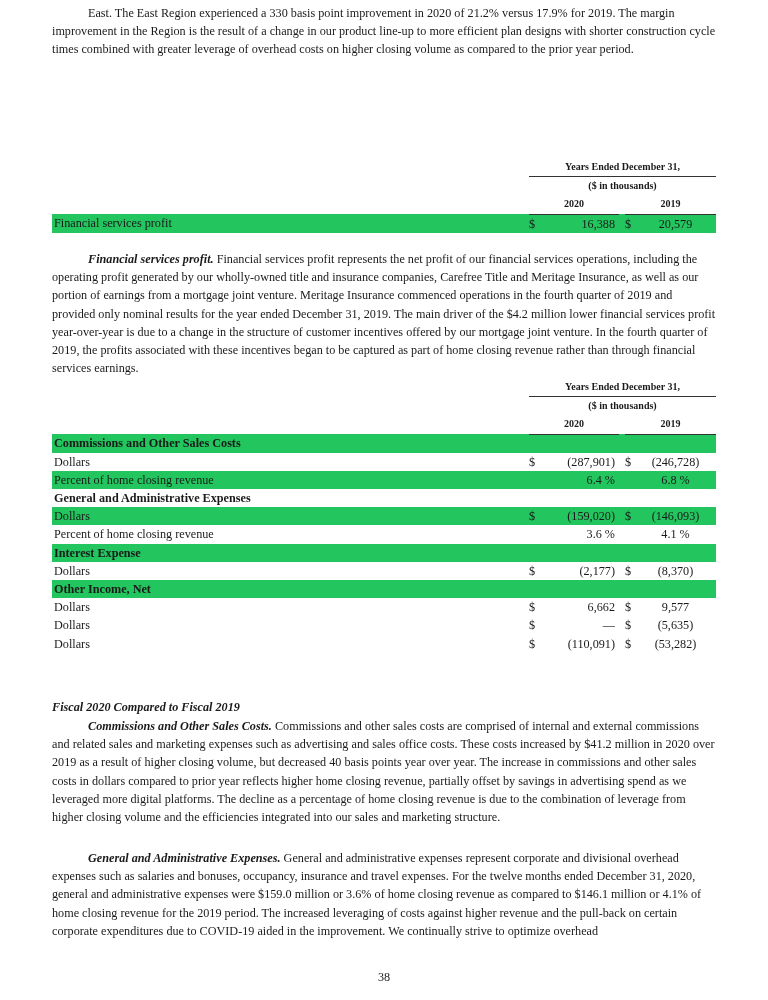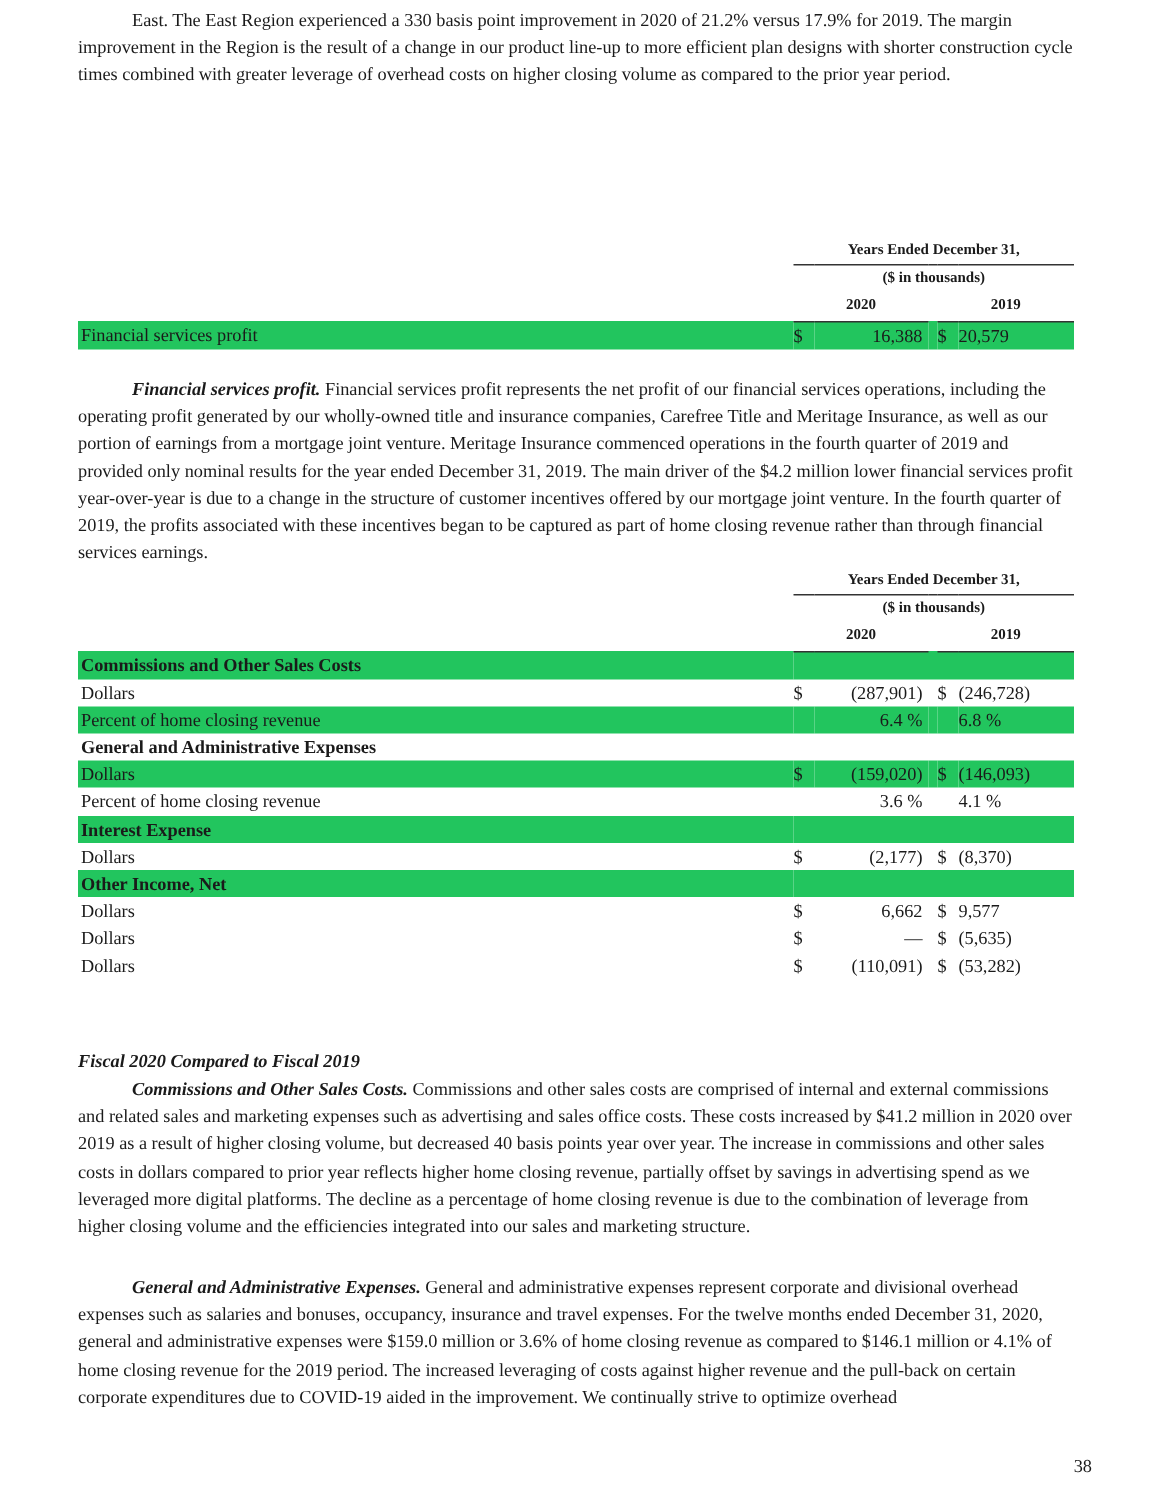--- a/index.html
+++ b/index.html
@@ -17,30 +17,30 @@
   .it { }
 
   table { border-collapse: collapse; width: 664px; font-size: 12.2px; }
   td { padding: 0; height: 18px; vertical-align: middle; white-space: nowrap; }
   .hdr td { font-size: 10px; font-weight: bold; text-align: center; height: 17px; }
   .shade td { background: #22c55e; }
   .c-label { width: 475px; padding-left: 2px; }
   .c-dol { width: 14px; text-align: left; }
   .c-val { width: 72px; text-align: right; padding-right: 4px; }
   .c-dol2 { width: 14px; text-align: left; }
-  .c-val2 { text-align: left; padding-right: 4px; }
+  .c-val2 { text-align: center; padding-right: 4px; }
   .grp-top { border-bottom: 1.5px solid #333; }
   .yr1 { border-bottom: 1.5px solid #333; }
   .yr2 { border-bottom: 1.5px solid #333; }
   .gap { width: 6px; }
   .sec td.c-label { font-weight: bold; }
 
   .tbl-fs { position: absolute; top: 158px; left: 0; }
   .tbl-main { position: absolute; top: 378px; left: 0; }
-  .page-number { position: absolute; top: 968px; left: 12px; width: 664px; text-align: right; }
+  .page-number { position: absolute; top: 968px; left: 0; width: 664px; text-align: center; }
 </style>
 </head>
 <body>
 
 <div class="page">
 
   <p class="para-east indent"><span class="it">East</span><span>.  The East Region experienced a 330 basis point improvement in 2020 of  21.2% versus 17.9% for 2019. The margin improvement in the Region is the result of a change in our product line-up to more efficient plan designs with shorter construction cycle times combined with greater leverage of overhead costs on higher closing volume as compared to the prior year period.</span></p>
 
   <table class="tbl-fs">
     <tbody>

